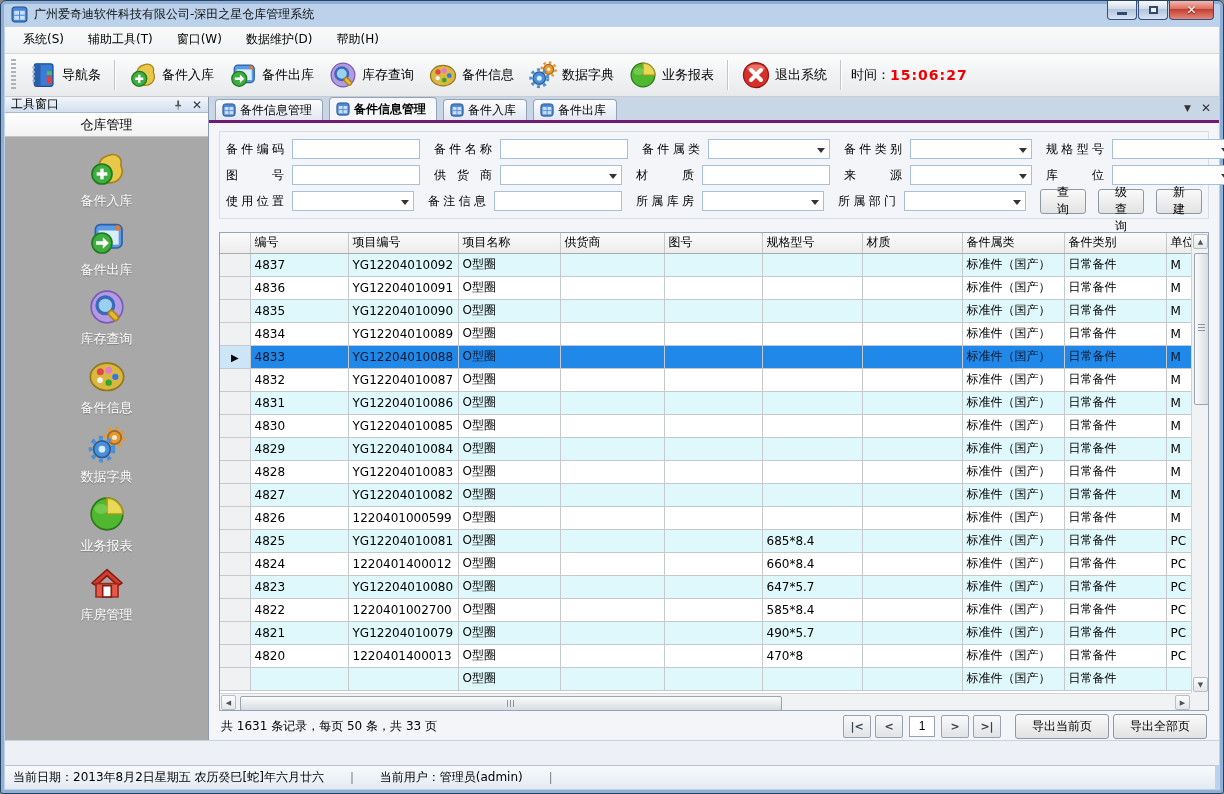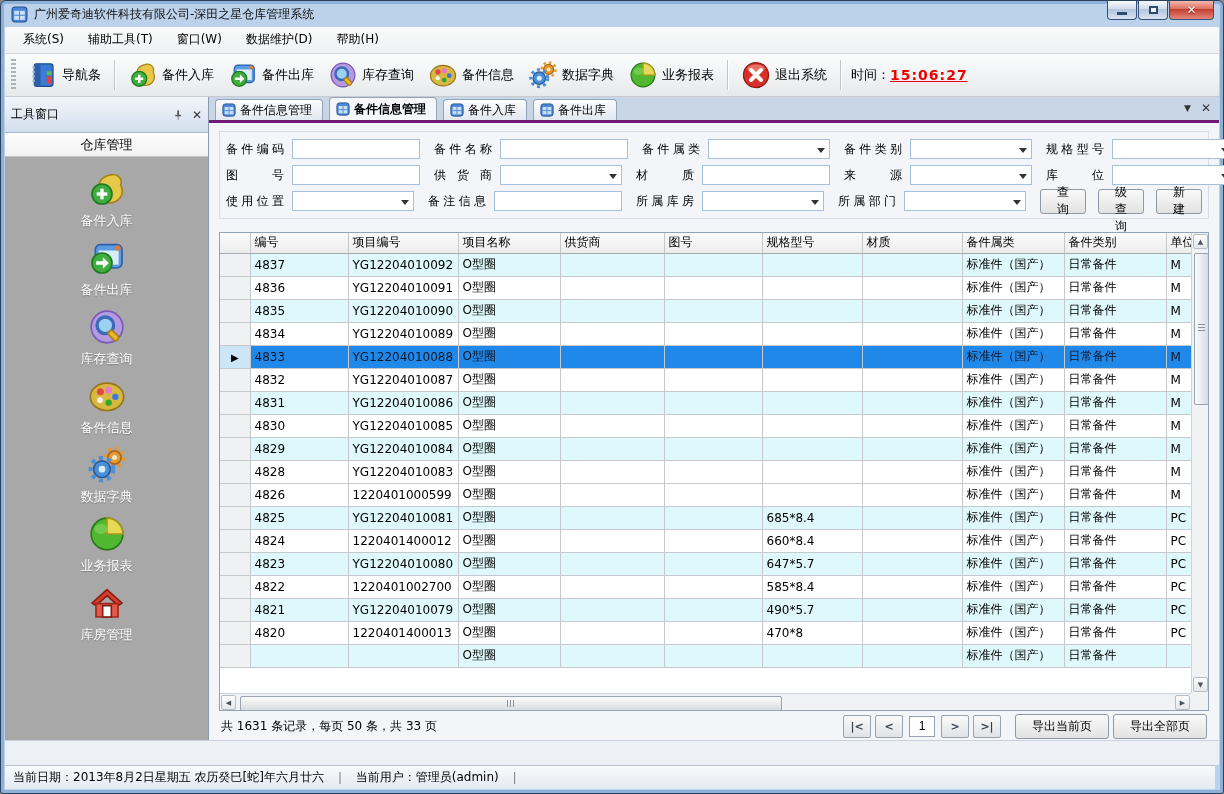--- a/index.html
+++ b/index.html
@@ -31,21 +31,21 @@
   .tb-item{display:flex;align-items:center;margin:0 3px;padding:2px 4px;}
   .tb-item svg{width:30px;height:30px;margin-right:4px;}
   .tb-label{font-size:13px;}
   .tb-sep{width:1px;height:30px;background:#C2C6CC;margin:0 6px;box-shadow:1px 0 0 #fff;}
   .time-label{font-size:13px;margin-left:4px;}
   .time-value{font-size:14px;font-weight:bold;letter-spacing:1px;}
   
   .content{position:absolute;top:96px;left:4px;right:4px;bottom:52px;display:flex;}
   
   .sidebar{width:203px;display:flex;flex-direction:column;border-right:1px solid #8A9AB0;background:#A8A8A8;}
-  .sb-header{height:36px;background:linear-gradient(#F2F6FB,#D3DFEE);border-bottom:1px solid #A8B8CC;
+  .sb-header{height:16px;background:linear-gradient(#F2F6FB,#D3DFEE);border-bottom:1px solid #A8B8CC;
              display:flex;align-items:center;padding:0 6px;box-sizing:border-box;}
   .sb-header-title{flex:1;font-size:12px;}
   .sb-icons{display:flex;align-items:center;gap:8px;}
   .sb-icons svg{width:12px;height:12px;}
   .sb-close{font-size:12px;font-weight:bold;color:#333;line-height:1;}
   .sb-group{height:23px;background:linear-gradient(#FEFEFE,#F2F2F2);border-bottom:1px solid #C4C4C4;
             text-align:center;line-height:23px;font-size:13px;}
   .sb-body{flex:1;overflow:hidden;padding-top:12px;}
   .sb-item{height:69px;display:flex;flex-direction:column;align-items:center;}
   .sb-item svg{width:40px;height:40px;}
@@ -108,21 +108,21 @@
   .pager-summary{font-size:12px;}
   .pager-right{margin-left:auto;display:flex;align-items:center;gap:4px;}
   .nav-btn{width:26px;height:21px;border:1px solid #98A2B0;border-radius:2px;background:linear-gradient(#FAFAFA,#E0E2E6);
            display:flex;align-items:center;justify-content:center;font-size:11px;font-weight:bold;color:#3A4450;}
   .page-input{width:24px;height:19px;border:1px solid #98A2B0;text-align:center;font-size:12px;padding:0;margin:0 2px;}
   .export-btn{margin-left:10px;}
   
   .bottom-gap{position:absolute;left:4px;right:4px;bottom:28px;height:24px;background:#EDF1F6;border-top:1px solid #C9D2DE;}
   .statusbar{position:absolute;left:4px;right:8px;bottom:4px;height:24px;
              background:linear-gradient(#F8FAFC,#E4EAF1);border-top:1px solid #B6C2D2;
-             display:flex;align-items:center;padding-left:8px;font-size:12px;box-sizing:border-box;}
+             display:flex;align-items:center;padding-left:8px;font-size:12px;box-sizing:border-box;gap:12px;}
   .statusbar .sep{margin:0 10px;color:#555;}
   .hidden-defs{position:absolute;width:0;height:0;overflow:hidden;}
 </style>
 </head>
 <body>
 
 <svg class="hidden-defs" aria-hidden="true">
   <defs>
     <symbol id="sym-navbar" viewBox="0 0 24 24">
       <rect x="5" y="3" width="15" height="18" rx="2" fill="#3A7BD5" stroke="#1F4E8C"></rect>
@@ -276,21 +276,21 @@
         <div class="tb-sep"></div>
         <div class="tb-item">
           <svg>
             <use href="#sym-exit"></use>
           </svg>
           <span class="tb-label">退出系统</span>
         </div>
       </span>
     <div class="tb-sep"></div>
     <span class="time-label">时间：</span>
-    <span class="time-value" id="time-value" style="color: rgb(238, 0, 0); text-decoration: underline;">15:06:27</span>
+    <span class="time-value" id="time-value" style="color: rgb(238, 0, 0);">15:06:27</span>
   </div>
 
   <div class="content">
 
     <div class="sidebar">
       <div class="sb-header">
         <span class="sb-header-title">工具窗口</span>
         <span class="sb-icons">
           <svg viewBox="0 0 16 16">
               <use href="#sym-pin"></use>
@@ -623,20 +623,33 @@
                     <td>YG12204010083</td>
                     <td>O型圈</td>
                     <td></td>
                     <td></td>
                     <td></td>
                     <td></td>
                     <td>标准件（国产）</td>
                     <td>日常备件</td>
                     <td>M</td>
                   </tr>
+                  <tr class="alt">
+                    <td class="sel-cell"></td>
+                    <td>4827</td>
+                    <td>YG12204010082</td>
+                    <td>O型圈</td>
+                    <td></td>
+                    <td></td>
+                    <td></td>
+                    <td></td>
+                    <td>标准件（国产）</td>
+                    <td>日常备件</td>
+                    <td>M</td>
+                  </tr>
                   <tr>
                     <td class="sel-cell"></td>
                     <td>4826</td>
                     <td>1220401000599</td>
                     <td>O型圈</td>
                     <td></td>
                     <td></td>
                     <td></td>
                     <td></td>
                     <td>标准件（国产）</td>

